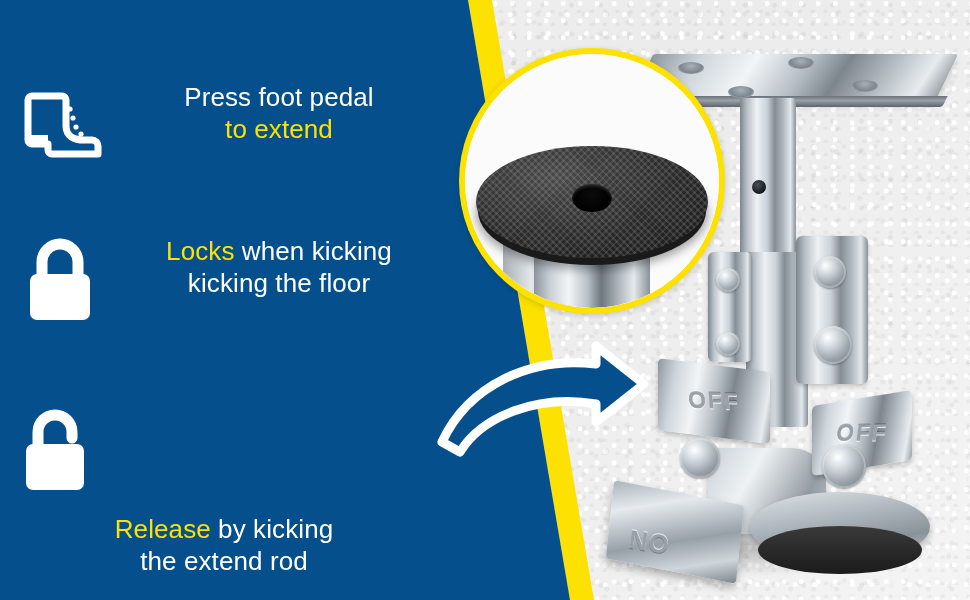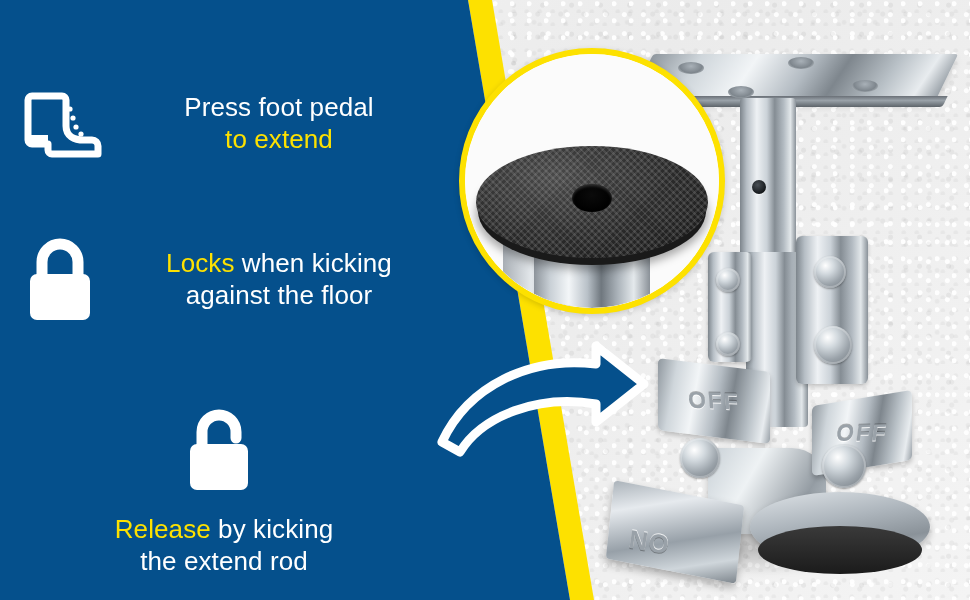--- a/index.html
+++ b/index.html
@@ -33,21 +33,21 @@
   }
   .yellow-stripe{
     position:absolute;left:0;top:0;width:640px;height:600px;
     background:#fde100;
     clip-path:polygon(468px 0, 492px 0, 594px 600px, 570px 600px);
   }
 
   
   .features{position:absolute;left:0;top:0;width:470px;height:600px;}
   .feature{
-    position:absolute;display:flex;align-items:center;gap:18px;
+    position:absolute;display:flex;gap:18px;
     width:420px;left:14px;
   }
   .feature .icon{width:92px;flex:0 0 92px;display:flex;justify-content:center;align-items:center;}
   .feature .txt{
     flex:1;text-align:center;color:#ffffff;
     font-size:26px;line-height:1.22;letter-spacing:.1px;
   }
   .feature .txt .hl{color:#fde100;font-weight:normal;}
   .feature .txt .l2{display:block;}
 
@@ -280,21 +280,21 @@
 
     <div class="feature f2">
       <div class="icon ico">
         <svg width="76" height="88" viewBox="0 0 76 88">
           <path d="M20 40 V26 a18 18 0 0 1 36 0 V40" fill="none" stroke="#ffffff" stroke-width="11" stroke-linecap="round"></path>
           <rect x="8" y="38" width="60" height="46" rx="7" fill="#ffffff"></rect>
         </svg>
       </div>
       <div class="txt">
         <span class="hl">Locks</span><span> when kicking</span>
-        <span class="l2">against the floor</span>
+        <span class="l2">kicking the floor</span>
       </div>
     </div>
 
     <div class="feature f3">
       <div class="icon ico">
         <svg width="80" height="92" viewBox="0 0 80 92">
           <path d="M18 42 V28 a17 17 0 0 1 34 0 v6" fill="none" stroke="#ffffff" stroke-width="11" stroke-linecap="round"></path>
           <rect x="6" y="40" width="58" height="46" rx="7" fill="#ffffff"></rect>
         </svg>
       </div>

